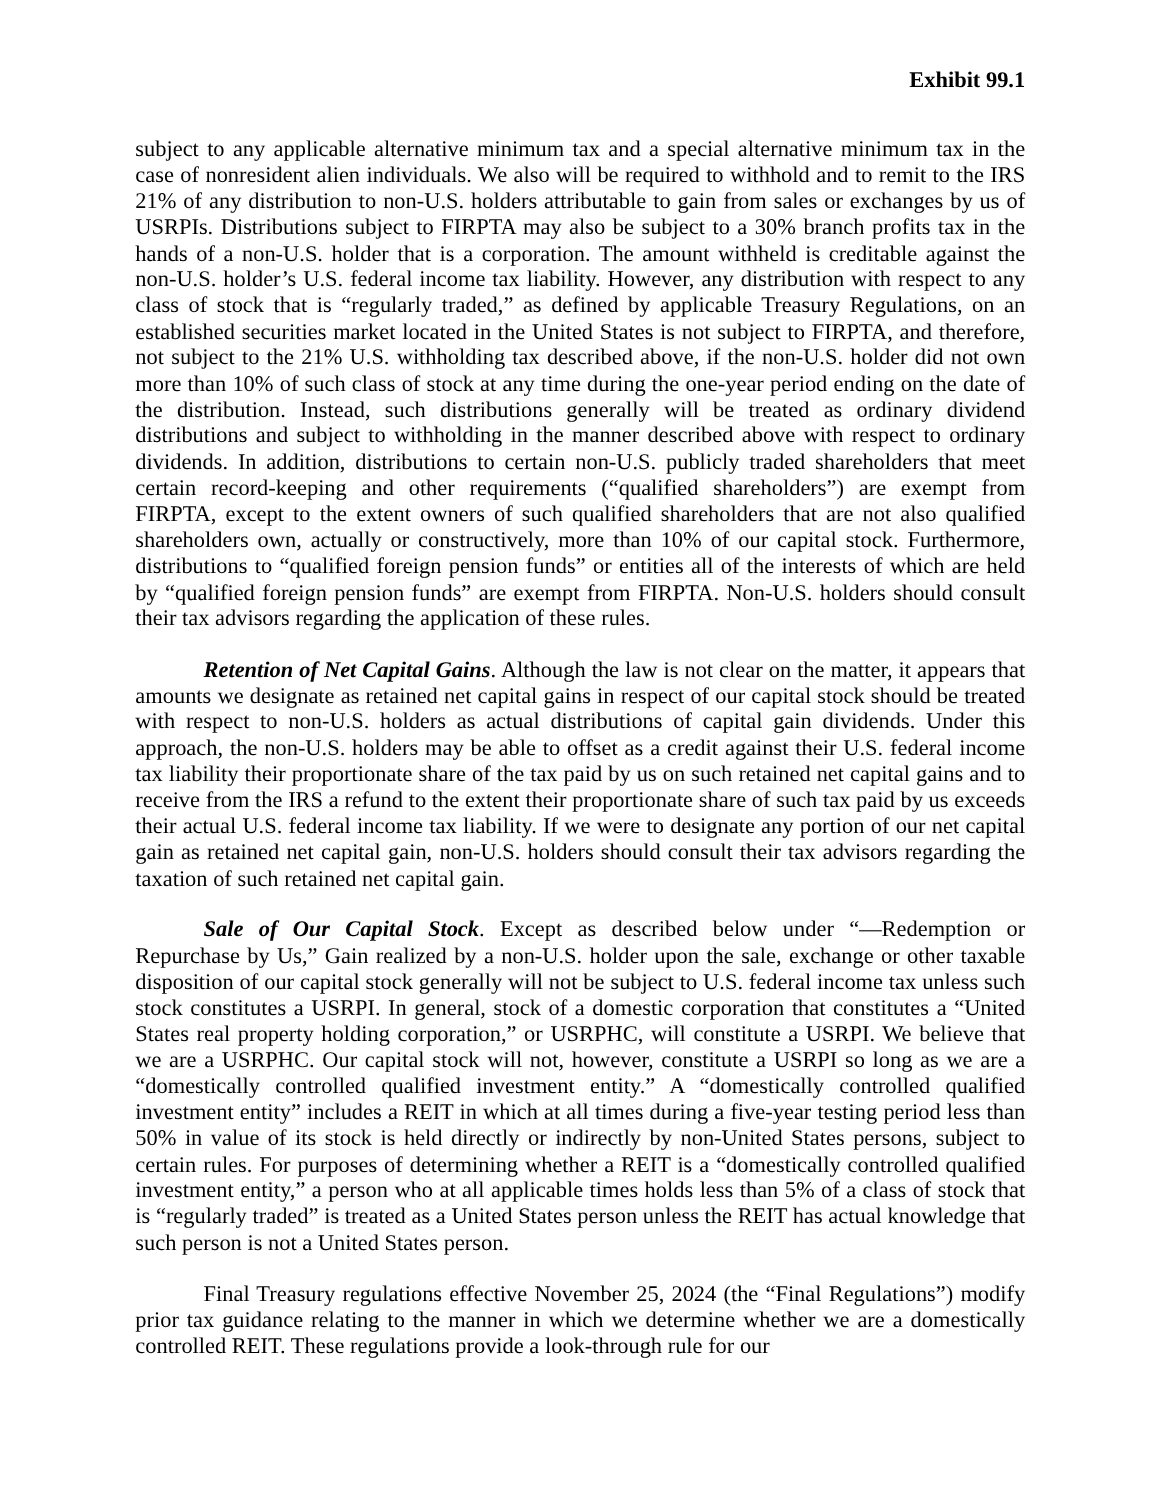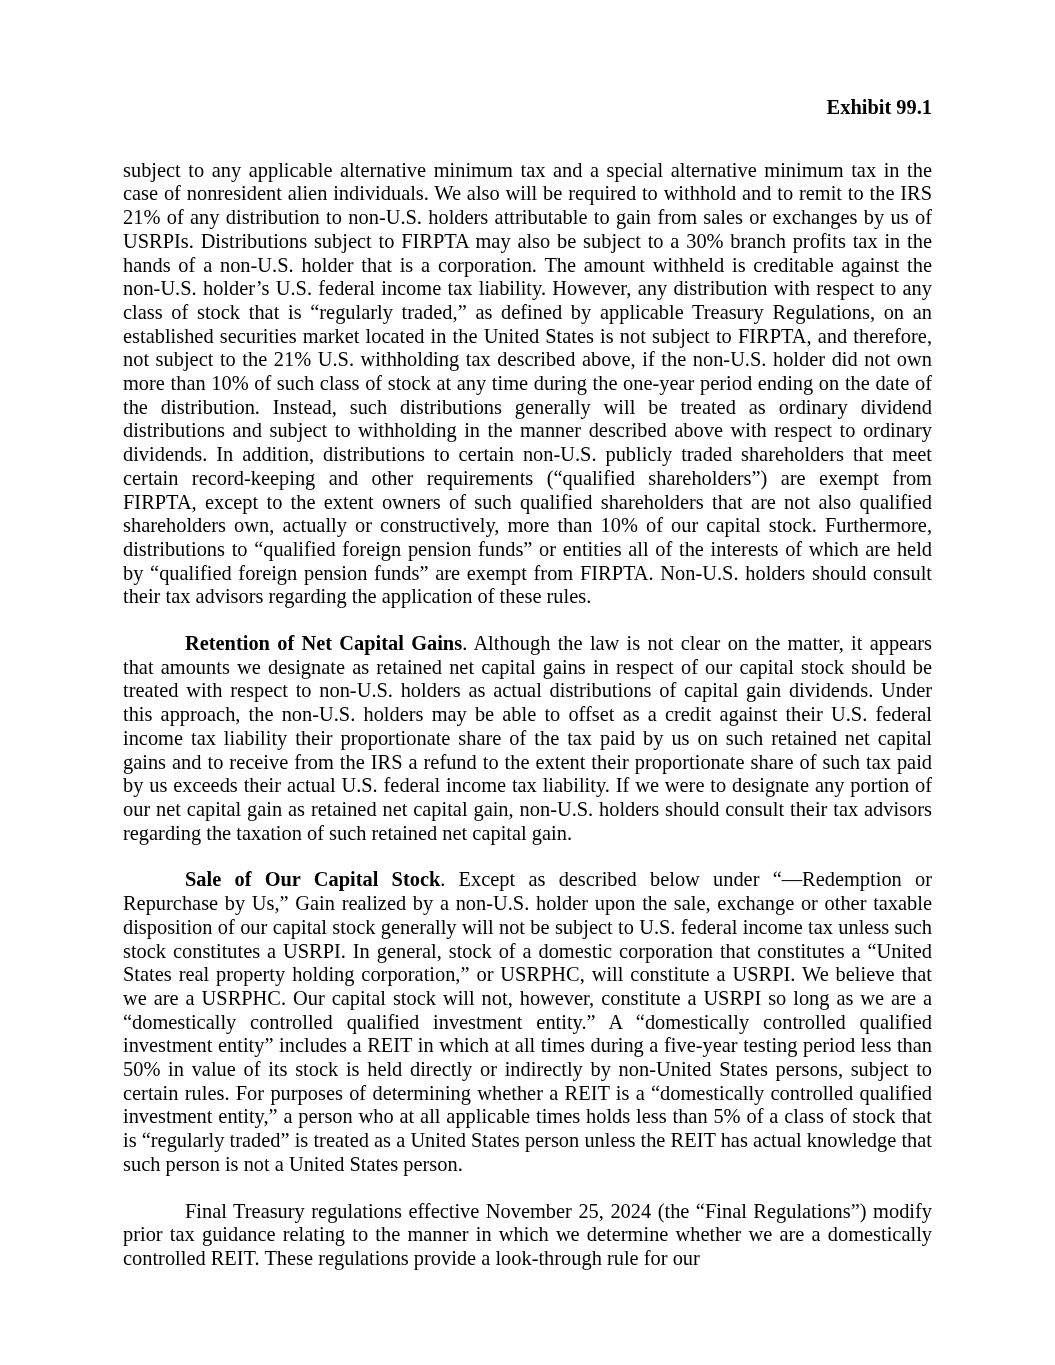--- a/index.html
+++ b/index.html
@@ -5,21 +5,21 @@
   html, body {
     margin: 0;
     padding: 0;
     background: #ffffff;
   }
   .page {
     position: relative;
     width: 1055px;
     height: 1365px;
     box-sizing: border-box;
-    padding: 96px 123px 0 123px;
+    padding: 62px 123px 0 123px;
     background: #ffffff;
     color: #000000;
     font-family: "Liberation Serif", "DejaVu Serif", serif;
     font-size: 20.4px;
     line-height: 23.7px;
     overflow: hidden;
   }
   .exhibit-label {
     text-align: right;
     font-weight: bold;
@@ -27,20 +27,21 @@
   }
   p.para {
     margin: 0 0 23px 0;
     text-align: justify;
   }
   p.para.indent {
     text-indent: 62px;
   }
   .lead {
     font-weight: bold;
+    font-style: italic;
   }
 </style>
 </head>
 <body>
 
 <div class="page">
 
   <div class="exhibit-label">Exhibit 99.1</div>
 
   <p class="para"><span class="lead"></span><span>subject to any applicable alternative minimum tax and a special alternative minimum tax in the case of nonresident alien individuals. We also will be required to withhold and to remit to the IRS 21% of any distribution to non-U.S. holders attributable to gain from sales or exchanges by us of USRPIs. Distributions subject to FIRPTA may also be subject to a 30% branch profits tax in the hands of a non-U.S. holder that is a corporation. The amount withheld is creditable against the non-U.S. holder’s U.S. federal income tax liability. However, any distribution with respect to any class of stock that is “regularly traded,” as defined by applicable Treasury Regulations, on an established securities market located in the United States is not subject to FIRPTA, and therefore, not subject to the 21% U.S. withholding tax described above, if the non-U.S. holder did not own more than 10% of such class of stock at any time during the one-year period ending on the date of the distribution. Instead, such distributions generally will be treated as ordinary dividend distributions and subject to withholding in the manner described above with respect to ordinary dividends. In addition, distributions to certain non-U.S. publicly traded shareholders that meet certain record-keeping and other requirements (“qualified shareholders”) are exempt from FIRPTA, except to the extent owners of such qualified shareholders that are not also qualified shareholders own, actually or constructively, more than 10% of our capital stock. Furthermore, distributions to “qualified foreign pension funds” or entities all of the interests of which are held by “qualified foreign pension funds” are exempt from FIRPTA. Non-U.S. holders should consult their tax advisors regarding the application of these rules.</span></p>

